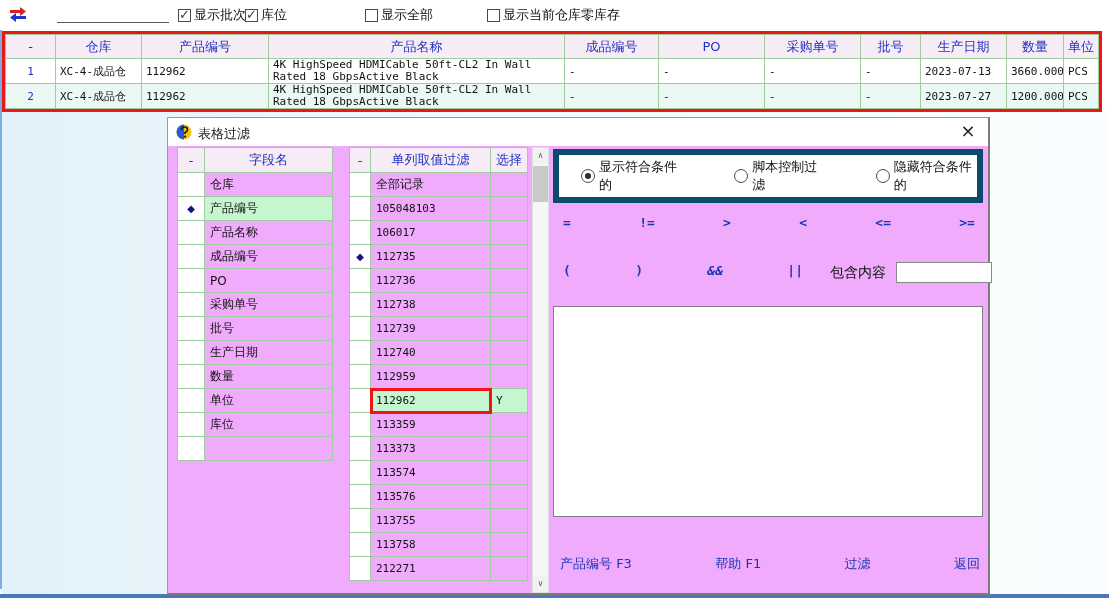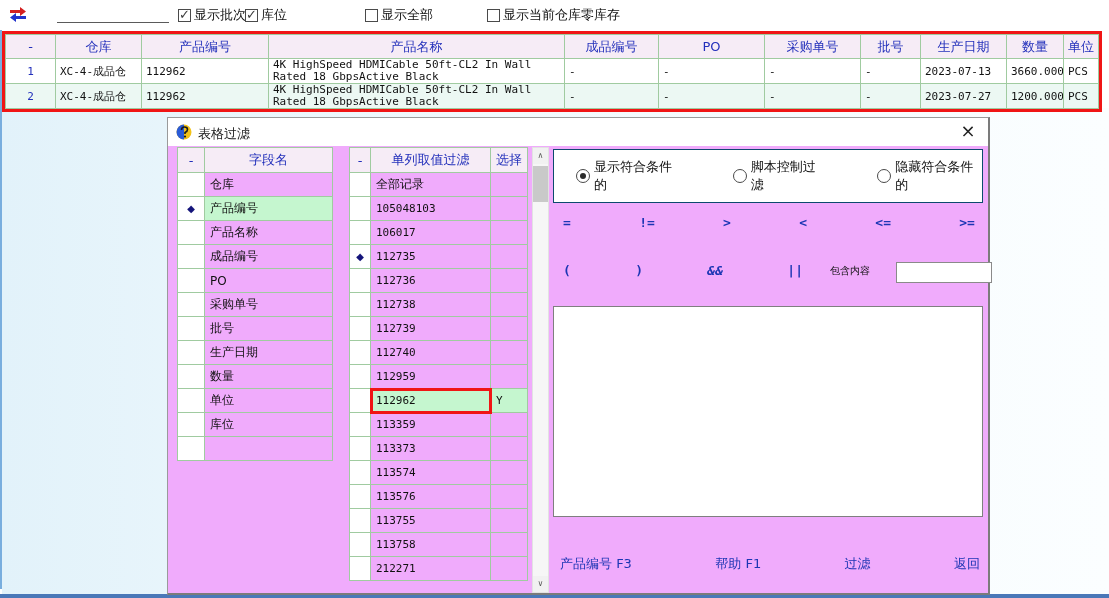--- a/index.html
+++ b/index.html
@@ -67,33 +67,33 @@
   
   .vscroll { position:absolute; left:364px; top:29px; width:17px; height:446px;
              background:#f6f6f6; border:1px solid #e2e2e2; }
   .vs-btn { position:absolute; left:0; width:15px; height:16px; text-align:center;
             font-size:8px; color:#5a5a5a; line-height:16px; background:#f1f1f1; }
   .vs-up { top:0; } .vs-down { bottom:0; }
   .vs-thumb { position:absolute; left:0; top:18px; width:15px; height:36px; background:#c9c9c9; }
 
   
   .mode-box { position:absolute; left:385px; top:31px; width:430px; height:54px;
-              background:#fff; border:1px solid #0c4a6e; display:flex; align-items:center;
+              background:#fff; border:6px solid #0c4a6e; display:flex; align-items:center;
               padding-left:22px; gap:52px; }
   .radio { display:flex; align-items:center; gap:4px; cursor:default; }
   .rdot { width:14px; height:14px; border:1px solid #4a4a4a; border-radius:50%; position:relative; background:#fff; flex:0 0 auto; }
   .rdot.on::after { content:""; position:absolute; left:3px; top:3px; width:6px; height:6px;
                     border-radius:50%; background:#2b2b2b; }
   .rlabel { font-size:13px; color:#111; }
 
   .ops-row1 { position:absolute; left:395px; top:214px; width:412px; display:flex; justify-content:space-between; }
   .ops-row2 { position:absolute; left:395px; top:262px; width:240px; display:flex; justify-content:space-between; }
   .op { font:bold 13px "DejaVu Sans Mono", monospace; color:#1c36b4; cursor:default; }
   .ops-row1 { top:97px; } .ops-row2 { top:145px; }   
-  .contains-label { position:absolute; left:662px; top:146px; font-size:10px; color:#111; }
+  .contains-label { position:absolute; left:662px; top:146px; font-size:14px; color:#111; }
   .contains-input { position:absolute; left:728px; top:144px; width:96px; height:21px;
                     border:1px solid #8a8a8a; font:12px "DejaVu Sans Mono", monospace; padding:0 3px; outline:none; }
   .expr-area { position:absolute; left:385px; top:188px; width:430px; height:211px;
                background:#fff; border:1px solid #7f7f7f; }
   .btn-row { position:absolute; left:392px; top:437px; width:420px; display:flex; justify-content:space-between; }
   .dlg-btn { font-size:13px; color:#1c36b4; cursor:default; white-space:nowrap; }
 </style>
 </head>
 <body>
 

